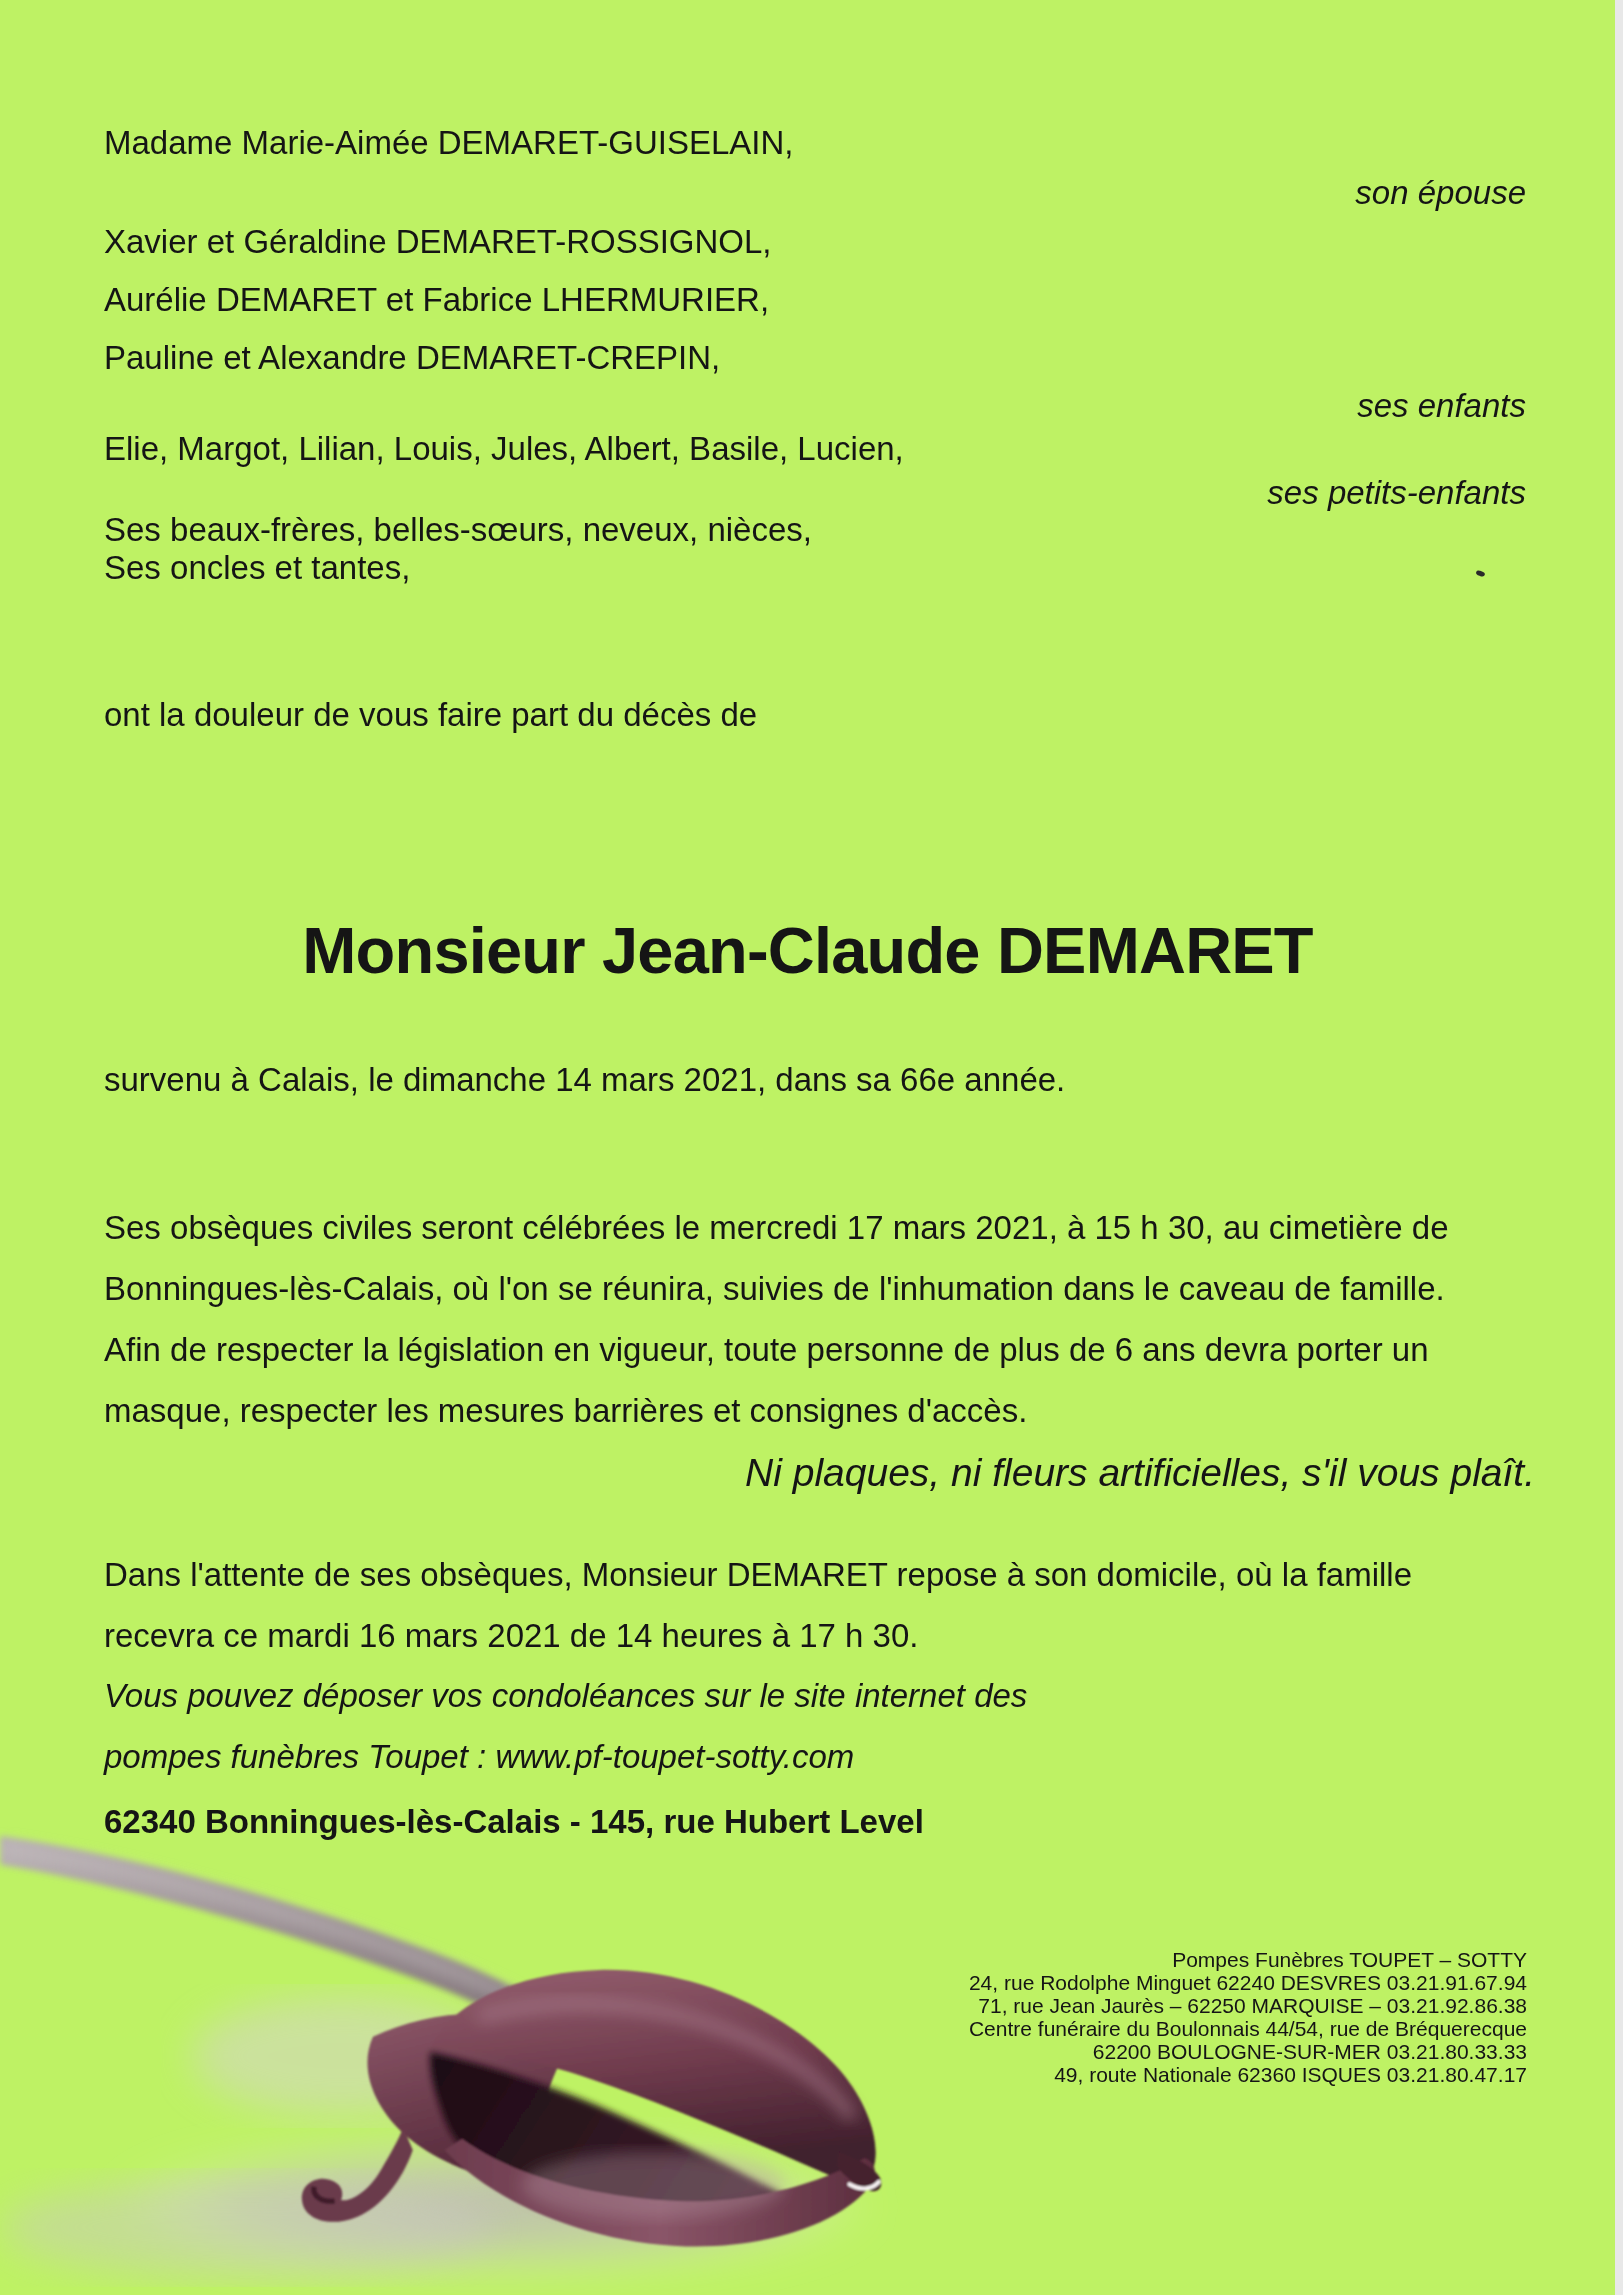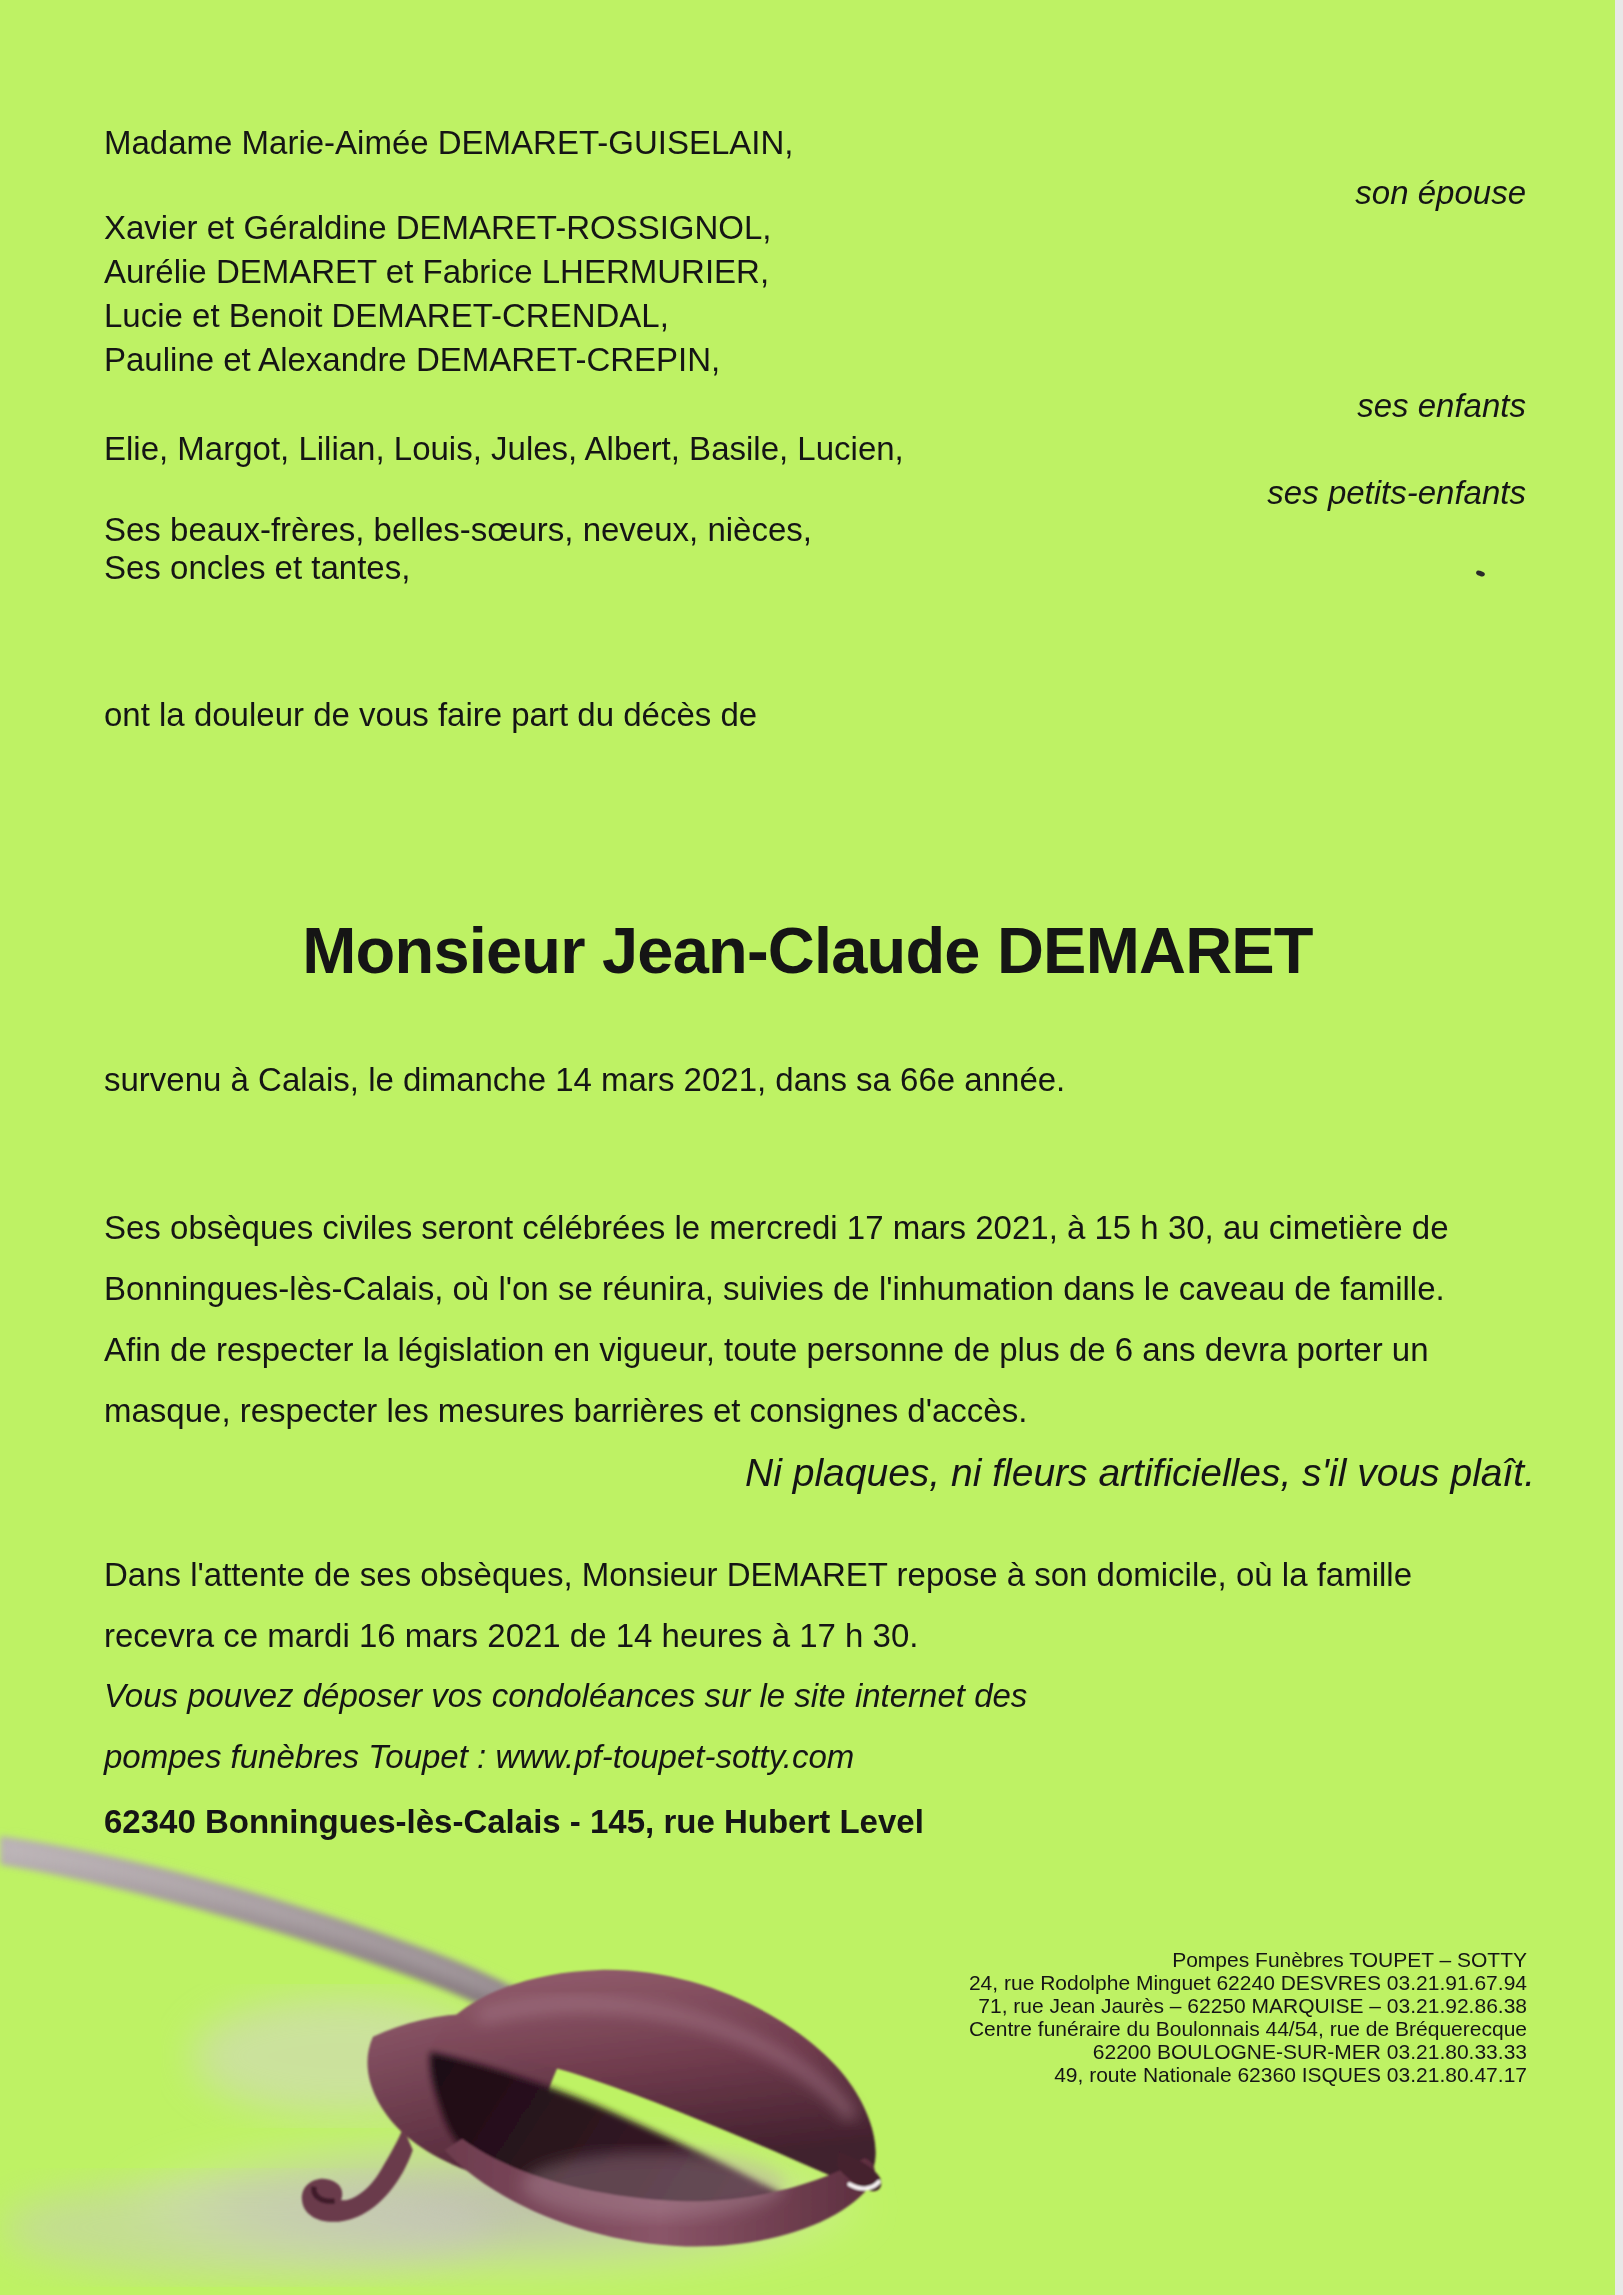--- a/index.html
+++ b/index.html
@@ -21,21 +21,21 @@
   }
   .right-label {
     position: absolute;
     white-space: nowrap;
     font-size: 33px;
     font-style: italic;
     line-height: 44px;
     right: 89px;
     text-align: right;
   }
-  .name-list div { line-height: 44px; }
+  .name-list div { line-height: 44px; margin-top: 14px; }
   .tight div { line-height: 38px; }
   .para div { line-height: 45px; margin-top: 16px; }
   .title {
     position: absolute;
     left: 0; right: 0;
     text-align: center;
     font-size: 65px;
     font-weight: bold;
     letter-spacing: -0.8px;
     line-height: 80px;
@@ -83,21 +83,20 @@
 
 <div class="page">
 
   <div class="line" style="top:121px">Madame Marie-Aimée DEMARET-GUISELAIN,</div>
 
   <div class="right-label" style="top:171px">son épouse</div>
 
   <div class="line name-list" style="top:206px">
     <div>Xavier et Géraldine DEMARET-ROSSIGNOL,</div>
     <div>Aurélie DEMARET et Fabrice LHERMURIER,</div>
-    <div>Lucie et Benoit DEMARET-CRENDAL,</div>
     <div>Pauline et Alexandre DEMARET-CREPIN,</div>
   </div>
 
   <div class="right-label" style="top:384px">ses enfants</div>
 
   <div class="line" style="top:427px">Elie, Margot, Lilian, Louis, Jules, Albert, Basile, Lucien,</div>
 
   <div class="right-label" style="top:471px">ses petits-enfants</div>
 
   <div class="line tight" style="top:511px">

